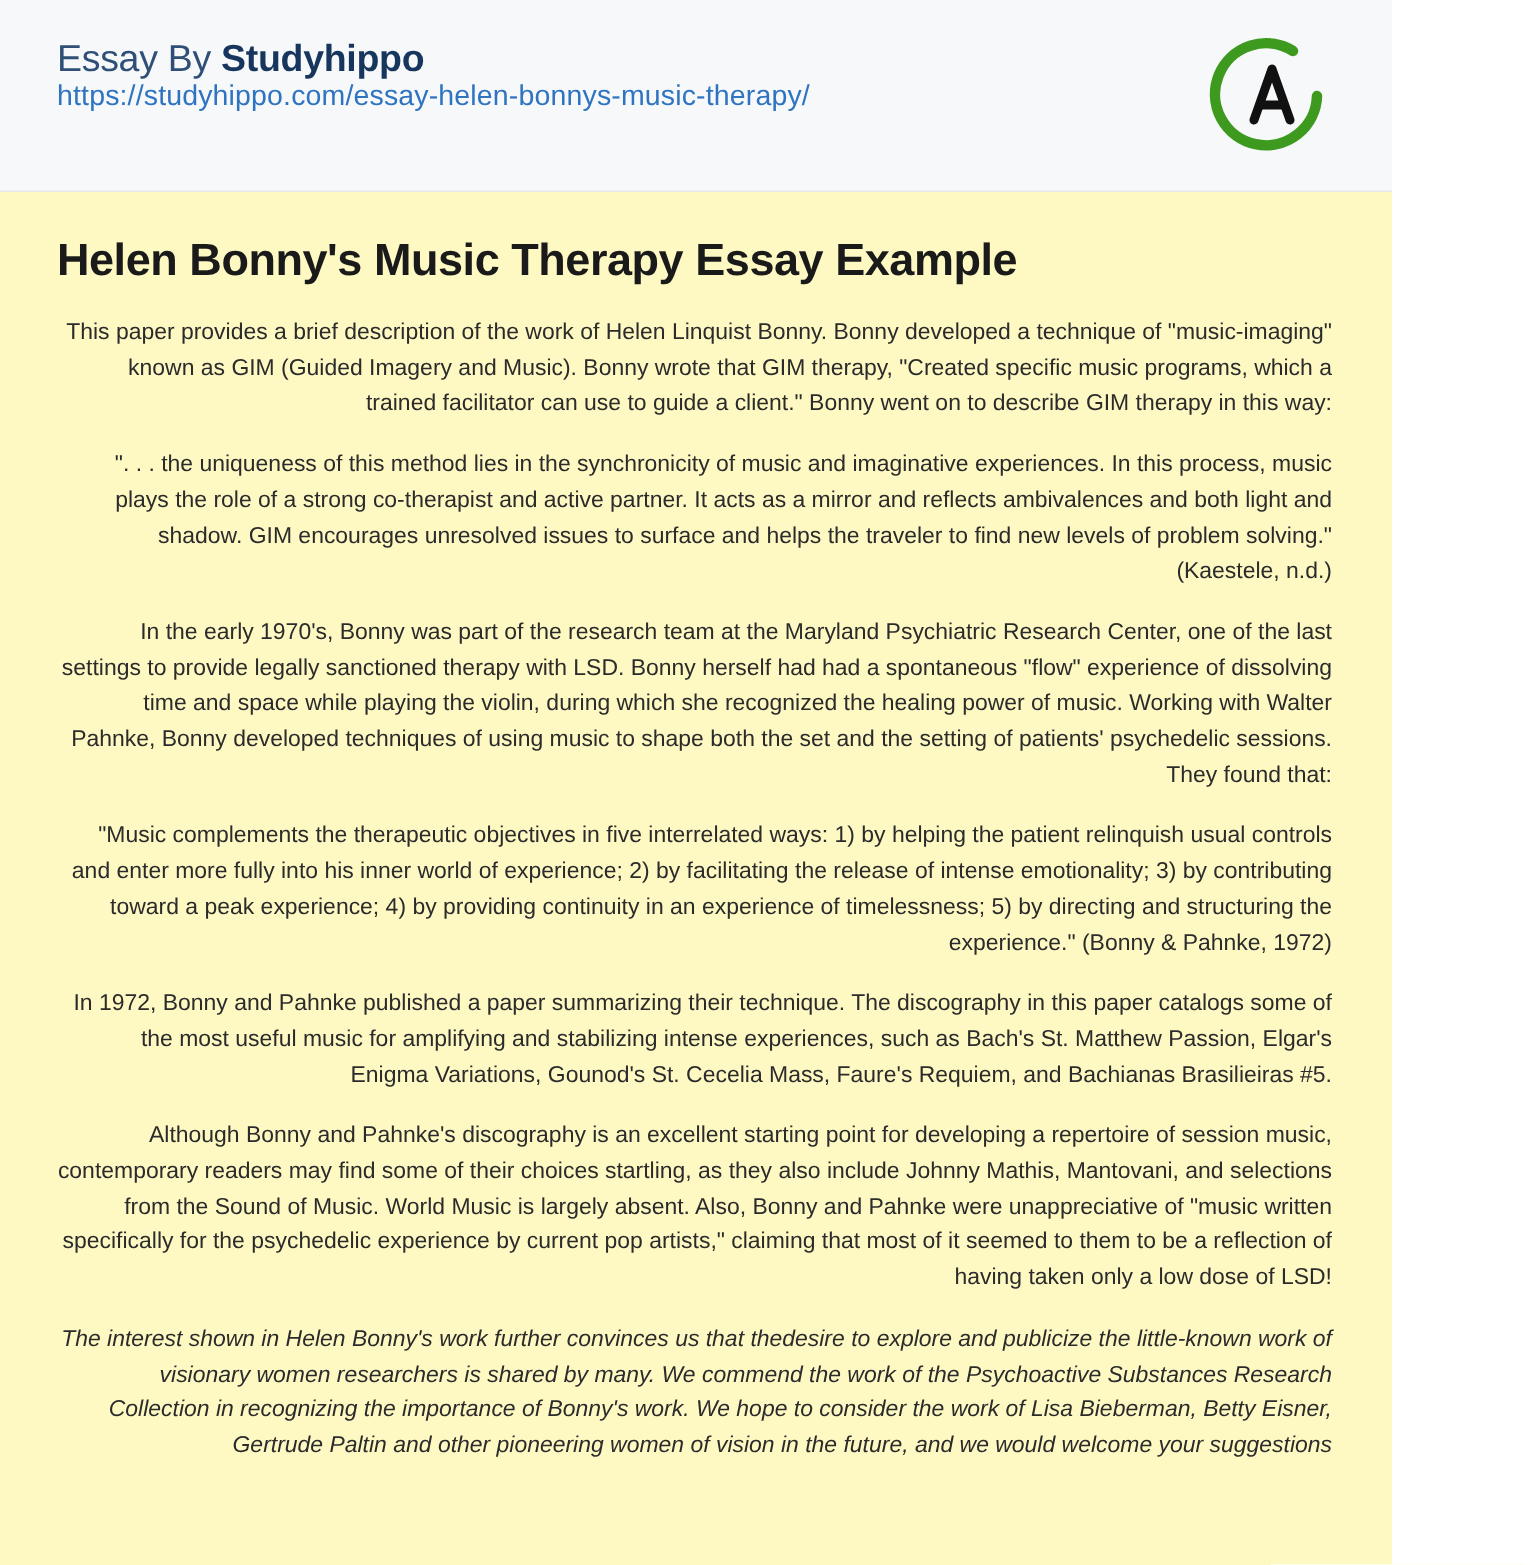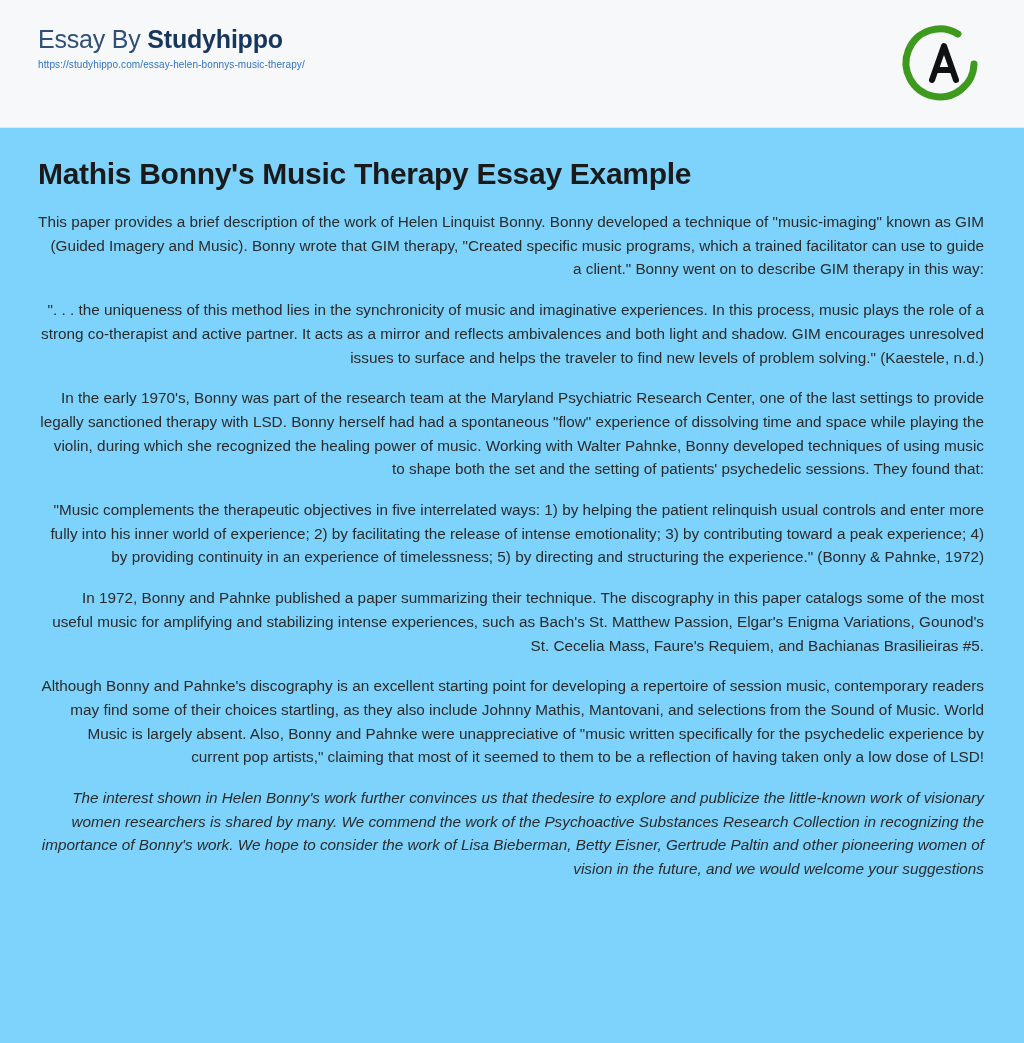--- a/index.html
+++ b/index.html
@@ -3,23 +3,23 @@
 <meta charset="utf-8">
 <style>
   * { box-sizing: border-box; }
   html, body {
     margin: 0;
     padding: 0;
     background: #ffffff;
     font-family: "Liberation Sans", sans-serif;
   }
   .page {
-    width: 1024px;
+    width: 928px;
     min-height: 1043px;
-    background: #7dd3fc;
+    background: #fef9c3;
     position: relative;
     overflow: hidden;
   }
   
   .header {
     background: #f7f8fa;
     border-bottom: 1px solid #e6e8ec;
     padding: 26px 40px 22px 38px;
     position: relative;
     height: 128px;
@@ -30,21 +30,21 @@
     color: #17365d;
     letter-spacing: -0.2px;
     line-height: 1.1;
   }
   .brand-line .brand-light {
     font-weight: normal;
     color: #2f4f76;
   }
   .brand-url {
     margin-top: 14px;
-    font-size: 10px;
+    font-size: 19px;
     color: #2f74c0;
     text-decoration: none;
     letter-spacing: 0.1px;
   }
   .logo {
     position: absolute;
     right: 40px;
     top: 20px;
     width: 88px;
     height: 88px;
@@ -81,21 +81,21 @@
     <div class="logo">
       <svg width="88" height="88" viewBox="0 0 88 88" aria-hidden="true">
         <path d="M62 14 A34 34 0 1 0 78 44" fill="none" stroke="#3d9a1e" stroke-width="7" stroke-linecap="round"></path>
         <path d="M36 60 L48 26 L60 60" fill="none" stroke="#111111" stroke-width="6" stroke-linecap="round" stroke-linejoin="round"></path>
         <path d="M41 50 L55 50" fill="none" stroke="#111111" stroke-width="6" stroke-linecap="round"></path>
       </svg>
     </div>
   </div>
 
   <div class="content">
-    <h1 class="title">Mathis Bonny's Music Therapy Essay Example</h1>
+    <h1 class="title">Helen Bonny's Music Therapy Essay Example</h1>
     <p class="para">This paper provides a brief description of the work of Helen Linquist Bonny. Bonny developed a technique of "music-imaging" known as GIM (Guided Imagery and Music). Bonny wrote that GIM therapy, "Created specific music programs, which a trained facilitator can use to guide a client." Bonny went on to describe GIM therapy in this way:</p>
     <p class="para">". . . the uniqueness of this method lies in the synchronicity of music and imaginative experiences. In this process, music plays the role of a strong co-therapist and active partner. It acts as a mirror and reflects ambivalences and both light and shadow. GIM encourages unresolved issues to surface and helps the traveler to find new levels of problem solving." (Kaestele, n.d.)</p>
     <p class="para">In the early 1970's, Bonny was part of the research team at the Maryland Psychiatric Research Center, one of the last settings to provide legally sanctioned therapy with LSD. Bonny herself had had a spontaneous "flow" experience of dissolving time and space while playing the violin, during which she recognized the healing power of music. Working with Walter Pahnke, Bonny developed techniques of using music to shape both the set and the setting of patients' psychedelic sessions. They found that:</p>
     <p class="para">"Music complements the therapeutic objectives in five interrelated ways: 1) by helping the patient relinquish usual controls and enter more fully into his inner world of experience; 2) by facilitating the release of intense emotionality; 3) by contributing toward a peak experience; 4) by providing continuity in an experience of timelessness; 5) by directing and structuring the experience." (Bonny &amp; Pahnke, 1972)</p>
     <p class="para">In 1972, Bonny and Pahnke published a paper summarizing their technique. The discography in this paper catalogs some of the most useful music for amplifying and stabilizing intense experiences, such as Bach's St. Matthew Passion, Elgar's Enigma Variations, Gounod's St. Cecelia Mass, Faure's Requiem, and Bachianas Brasilieiras #5.</p>
     <p class="para">Although Bonny and Pahnke's discography is an excellent starting point for developing a repertoire of session music, contemporary readers may find some of their choices startling, as they also include Johnny Mathis, Mantovani, and selections from the Sound of Music. World Music is largely absent. Also, Bonny and Pahnke were unappreciative of "music written specifically for the psychedelic experience by current pop artists," claiming that most of it seemed to them to be a reflection of having taken only a low dose of LSD!</p>
     <p class="para">The interest shown in Helen Bonny's work further convinces us that thedesire to explore and publicize the little-known work of visionary women researchers is shared by many. We commend the work of the Psychoactive Substances Research Collection in recognizing the importance of Bonny's work. We hope to consider the work of Lisa Bieberman, Betty Eisner, Gertrude Paltin and other pioneering women of vision in the future, and we would welcome your suggestions</p>
   </div>
 
 </div>

